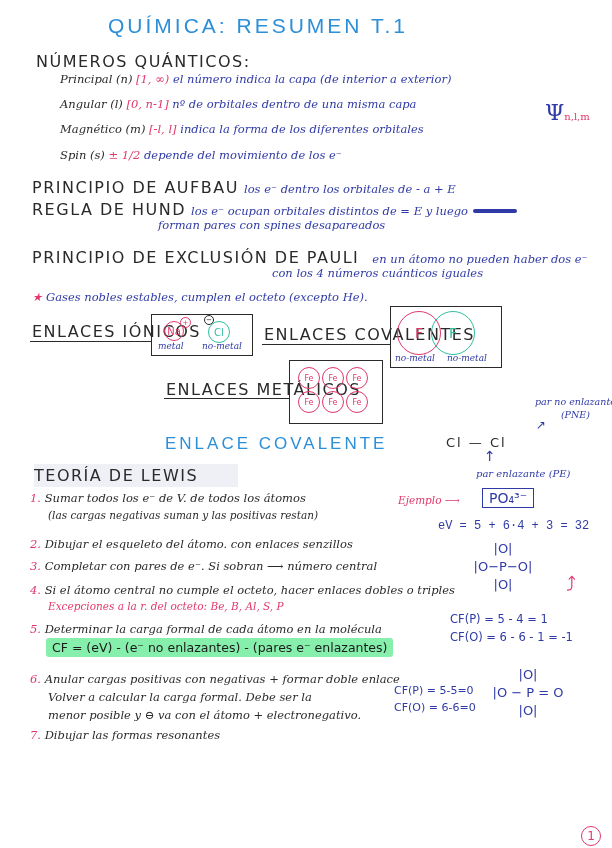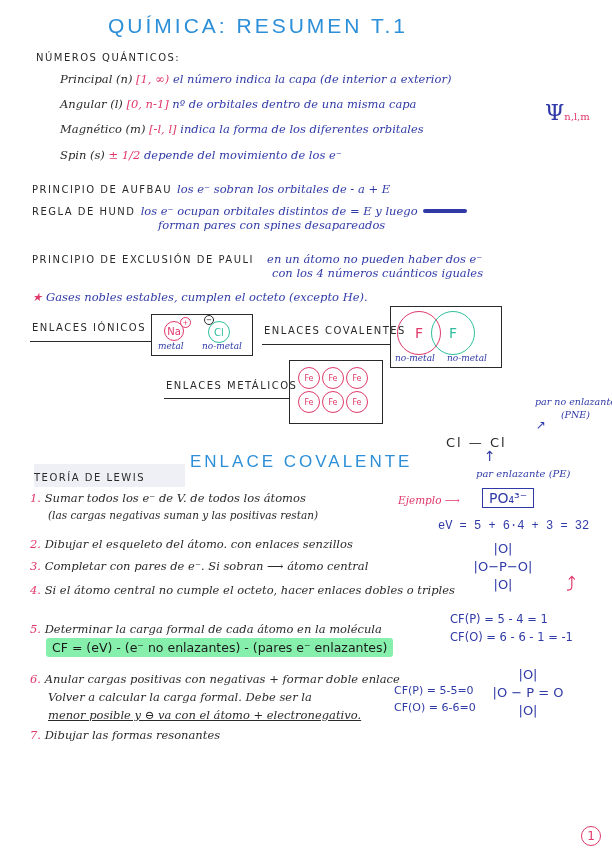--- a/index.html
+++ b/index.html
@@ -2,21 +2,21 @@
 <html><head>
 <meta charset="utf-8">
 <style>
   html,body{margin:0;padding:0;background:#fff;}
   body{width:612px;height:848px;position:relative;overflow:hidden;font-family:"DejaVu Sans",sans-serif;}
   .abs{position:absolute;white-space:nowrap;}
   .ink{color:#2a2a2a;}
   .blue{color:#2f3aa6;}
   .pink{color:#e0386a;}
   .title{font-size:21px;letter-spacing:3px;color:#2c8fd8;font-family:Liberation Sans, sans-serif;}
-  .cap{font-size:10px;letter-spacing:1.5px;color:#2a2a2a;}
+  .cap{font-size:16px;letter-spacing:1.5px;color:#2a2a2a;}
   .hand{font-size:11.5px;font-style:italic;font-family:"DejaVu Serif",serif;}
   .box{position:absolute;border:1.3px solid #2a2a2a;}
   .line{position:absolute;height:1.3px;background:#2a2a2a;}
   .circle{position:absolute;border-radius:50%;display:flex;align-items:center;justify-content:center;font-size:10px;}
   .hl{background:#86efac;border-radius:3px;padding:2px 6px;}
   .pagenum{position:absolute;left:581px;top:826px;width:18px;height:18px;border:1.3px solid #e0386a;border-radius:50%;color:#e0386a;font-size:12px;display:flex;align-items:center;justify-content:center;}
 </style>
 </head>
 <body>
 
@@ -43,21 +43,21 @@
   <span>Spin (s)</span>
   <span class="pink">± 1/2</span>
   <span class="blue">depende del movimiento de los e⁻</span>
 </div>
 <div class="abs blue" style="left:545px;top:100px;font-size:22px;font-family:'DejaVu Serif',serif;">
   <span>Ψ</span><span class="pink" style="font-size:10px;">n,l,m</span>
 </div>
 
 <div class="abs" style="left:32px;top:178px;">
   <span class="cap">PRINCIPIO DE AUFBAU</span>
-  <span class="hand blue">los e⁻ sobran los orbitales de - a + E</span>
+  <span class="hand blue">los e⁻ dentro los orbitales de - a + E</span>
 </div>
 <div class="abs" style="left:32px;top:200px;">
   <span class="cap">REGLA DE HUND</span>
   <span class="hand blue">los e⁻ ocupan orbitales distintos de = E y luego</span>
   <span class="blue" style="display:inline-block;width:44px;height:4px;background:#2f3aa6;vertical-align:middle;border-radius:2px;"></span>
 </div>
 <div class="abs hand blue" style="left:158px;top:218px;">forman pares con spines desapareados</div>
 
 <div class="abs" style="left:32px;top:248px;">
   <span class="cap">PRINCIPIO DE EXCLUSIÓN DE PAULI</span>
@@ -119,21 +119,21 @@
       <span>Fe</span>
     </div>
   <div class="circle pink" style="left:32px;top:30px;width:20px;height:20px;border:1.2px solid #e0386a;font-size:8px;">
       <span>Fe</span>
     </div>
   <div class="circle pink" style="left:56px;top:30px;width:20px;height:20px;border:1.2px solid #e0386a;font-size:8px;">
       <span>Fe</span>
     </div>
 </div>
 
-<div class="abs title" style="left:165px;top:452px;font-size:17px;margin-left:25px;">ENLACE     COVALENTE</div>
+<div class="abs title" style="left:165px;top:434px;font-size:17px;">ENLACE     COVALENTE</div>
 
 <div class="abs hand blue" style="left:535px;top:395px;font-size:9.5px;text-align:center;line-height:13px;">
   <div>par no enlazante</div>
   <div>(PNE)</div>
 </div>
 <div class="abs" style="left:446px;top:435px;font-size:13px;color:#2a2a2a;letter-spacing:2px;">
   <span>Cl — Cl</span>
 </div>
 <div class="abs" style="left:484px;top:448px;color:#2f3aa6;font-size:14px;">↑</div>
 <div class="abs" style="left:536px;top:418px;color:#2f3aa6;font-size:12px;">↗</div>
@@ -147,38 +147,39 @@
   <span class="pink">1.</span>
   <span class="ink">Sumar todos los e⁻ de V. de todos los átomos</span><br>
   <span class="ink" style="margin-left:18px;font-size:10.5px;">(las cargas negativas suman y las positivas restan)</span>
 </div>
 <div class="abs hand" style="left:30px;top:537px;">
   <span class="pink">2.</span>
   <span class="ink">Dibujar el esqueleto del átomo. con enlaces senzillos</span>
 </div>
 <div class="abs hand" style="left:30px;top:559px;">
   <span class="pink">3.</span>
-  <span class="ink">Completar con pares de e⁻. Si sobran ⟶ átomo central</span>
+  <span class="ink">Completar con pares de e⁻. Si sobran ⟶ número central</span>
 </div>
 <div class="abs hand" style="left:30px;top:582px;line-height:16px;">
   <span class="pink">4.</span>
   <span class="ink">Si el átomo central no cumple el octeto, hacer enlaces dobles o triples</span><br>
+  <span class="pink" style="margin-left:18px;font-size:10.5px;">Excepciones a la r. del octeto: Be, B, Al, S, P</span>
 </div>
 <div class="abs hand" style="left:30px;top:622px;">
   <span class="pink">5.</span>
   <span class="ink">Determinar la carga formal de cada átomo en la molécula</span>
 </div>
 <div class="abs" style="left:46px;top:640px;font-size:12.5px;color:#1a1a1a;">
   <span class="hl">CF = (eV) - (e⁻ no enlazantes) - (pares e⁻ enlazantes)</span>
 </div>
 <div class="abs hand" style="left:30px;top:670px;line-height:18px;">
   <span class="pink">6.</span>
   <span class="ink">Anular cargas positivas con negativas + formar doble enlace</span><br>
   <span class="ink" style="margin-left:18px;">Volver a calcular la carga formal. Debe ser la</span><br>
-  <span class="ink" style="margin-left:18px;text-decoration:underline;">menor posible y ⊖ va con el átomo + electronegativo.</span>
+  <span class="ink" style="margin-left:18px;">menor posible y ⊖ va con el átomo + electronegativo.</span>
 </div>
 <div class="abs hand" style="left:30px;top:728px;">
   <span class="pink">7.</span>
   <span class="ink">Dibujar las formas resonantes</span>
 </div>
 
 <div class="abs hand pink" style="left:398px;top:494px;font-size:10.5px;">Ejemplo ⟶</div>
 <div class="abs blue" style="left:482px;top:488px;border:1.3px solid #2f3aa6;padding:1px 6px;font-size:14px;">
   <span>PO₄³⁻</span>
 </div>

